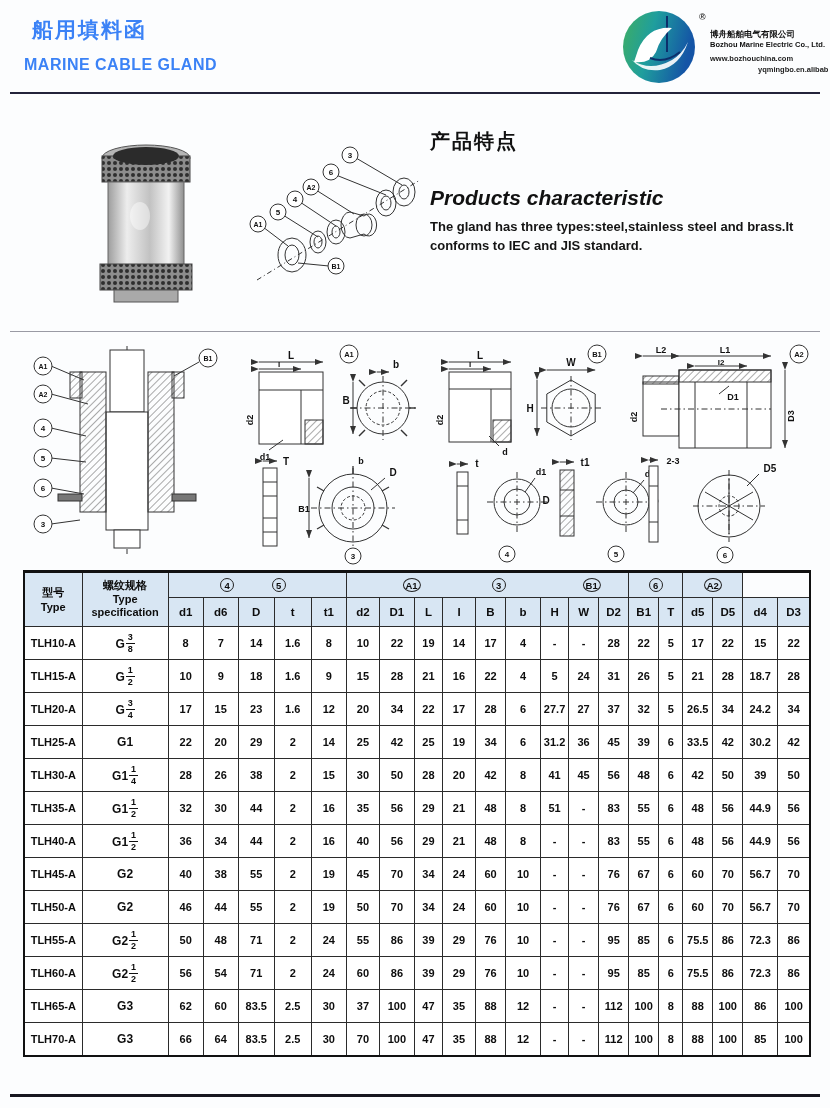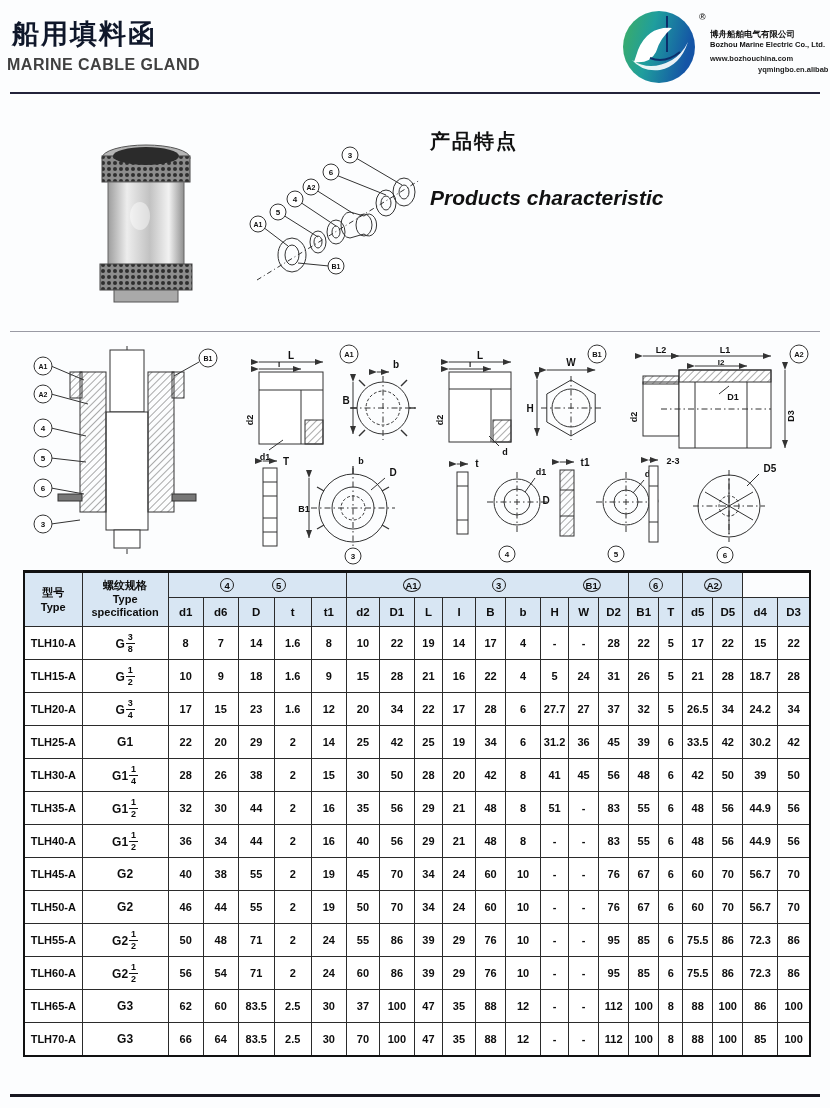--- a/index.html
+++ b/index.html
@@ -1,22 +1,22 @@
 <!DOCTYPE html>
 <html><head>
 <meta charset="utf-8">
 <style>
   html,body{margin:0;padding:0;background:#e8e8e8;}
   .page{position:relative;width:830px;height:1108px;background:#fcfdfe;font-family:"Liberation Sans",sans-serif;color:#111;overflow:hidden;margin:0 auto;}
   .abs{position:absolute;}
   .rule{position:absolute;left:10px;right:10px;}
 
   
-  .title-cn{left:12px;top:16px;font-size:27px;font-weight:bold;color:#0f172a;letter-spacing:2px;}
-  .title-en{left:7px;top:56px;font-size:16px;font-weight:bold;color:#404040;letter-spacing:.5px;}
+  .title-cn{left:32px;top:16px;font-size:21px;font-weight:bold;color:#3b82f6;letter-spacing:2px;}
+  .title-en{left:24px;top:56px;font-size:16px;font-weight:bold;color:#3b82f6;letter-spacing:.5px;}
   .hdr-rule{top:92px;height:2px;background:#23233a;}
   .logo-wrap{left:620px;top:8px;width:78px;height:78px;}
   .regmark{left:699px;top:12px;font-size:9px;color:#333;font-weight:bold;}
   .company{left:710px;top:28px;width:118px;line-height:1.45;}
   .company .l1{font-size:8.5px;font-weight:bold;color:#101010;}
   .company .l2{font-size:7.5px;font-weight:bold;color:#101010;}
   .company .l3{font-size:7.5px;font-weight:bold;color:#222;margin-top:3px;}
   .company .l4{font-size:7.5px;font-weight:bold;color:#222;margin-left:48px;}
   .company div{white-space:nowrap;overflow:hidden;}
 
@@ -150,20 +150,21 @@
         <text x="63" y="60">4</text>
         <text x="46" y="73">5</text>
         <text x="26" y="85" font-size="7">A1</text>
         <text x="104" y="127" font-size="7">B1</text>
       </g>
     </svg>
   </div>
 
   <div class="abs feat-h-cn">产品特点</div>
   <div class="abs feat-h-en">Products characteristic</div>
+  <div class="abs feat-b-en">The gland has three types:steel,stainless steel and brass.It conforms to IEC and JIS standard.</div>
 
   <div class="rule mid-rule"></div>
 
   <div class="abs" style="left:25px;top:340px;">
     <svg width="790" height="228" viewBox="0 0 790 228" stroke="#333" fill="none" stroke-width="1">
       <defs>
         <pattern id="hatch" width="5" height="5" patternUnits="userSpaceOnUse" patternTransform="rotate(45)">
           <line x1="0" y1="0" x2="0" y2="5" stroke="#555" stroke-width="1"></line>
         </pattern>
         <marker id="ar" markerWidth="9" markerHeight="8" refX="8" refY="4" orient="auto">

